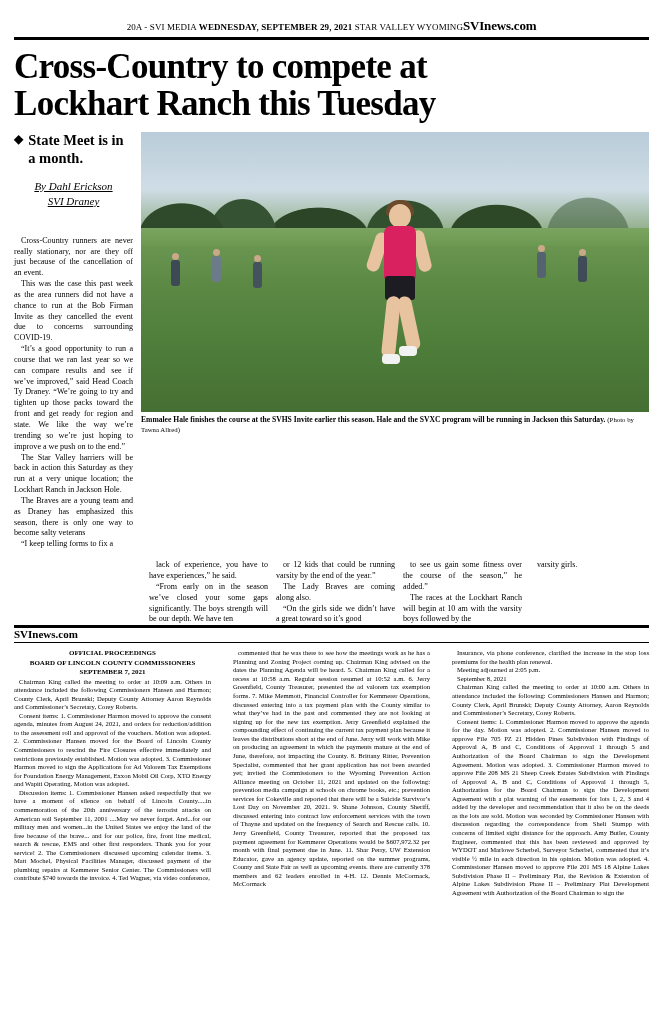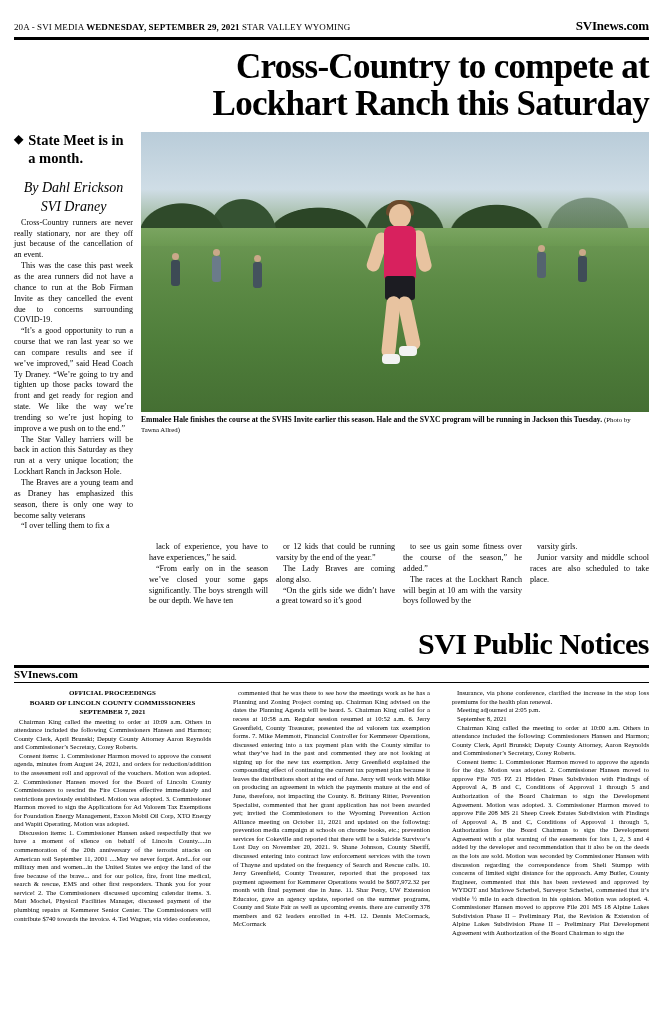--- a/index.html
+++ b/index.html
@@ -20,21 +20,21 @@
     height: 1024px;
     position: relative;
     padding: 0;
     box-sizing: border-box;
   }
 
   
   .masthead {
     display: flex;
     align-items: baseline;
-    justify-content: space-between;
+    justify-content: center;
     padding: 18px 14px 3px 14px;
   }
   .masthead-left {
     font-family: "Liberation Serif", serif;
     font-size: 9px;
     letter-spacing: 0.1px;
   }
   .masthead-left .folio { font-weight: normal; }
   .masthead-left .date { font-weight: bold; }
   .masthead-right {
@@ -50,21 +50,20 @@
   }
 
   
   .headline {
     margin: 8px 14px 0 14px;
     font-family: "Liberation Serif", serif;
     font-weight: bold;
     font-size: 35px;
     line-height: 1.06;
     letter-spacing: -0.7px;
-    text-align: right;
   }
   .headline .l2 { display: block; }
 
   
   .upper {
     display: flex;
     margin: 10px 14px 0 14px;
   }
   .col-left {
     width: 127px;
@@ -80,37 +79,38 @@
     display: flex;
     gap: 5px;
     align-items: flex-start;
   }
   .diamond {
     font-size: 12px;
     line-height: 1.3;
   }
   .byline {
     text-align: center;
-    font-size: 14px;
+    font-size: 11px;
     font-style: italic;
     margin-top: 12px;
     line-height: 1.35;
+    text-decoration: underline;
   }
   .body-text {
     font-size: 8.1px;
     line-height: 1.34;
     text-align: justify;
     text-justify: inter-word;
     hyphens: auto;
   }
   .body-text p {
     margin: 0;
     text-indent: 7px;
   }
-  .col-left .body-text { margin-top: 1px; }
+  .col-left .body-text { margin-top: 27px; }
 
   
   .photo-wrap {
     flex: 1;
     position: relative;
   }
   .photo {
     width: 100%;
     height: 280px;
     position: relative;
@@ -303,41 +303,41 @@
       <span class="folio">20A - SVI MEDIA</span>
       <span class="date">WEDNESDAY, SEPTEMBER 29, 2021</span>
       <span class="folio">STAR VALLEY WYOMING</span>
     </div>
     <div class="masthead-right">SVInews.com</div>
   </div>
   <div class="rule-thick"></div>
 
   <div class="headline">
     <span class="l1">Cross-Country to compete at</span>
-    <span class="l2">Lockhart Ranch this Saturday</span>
+    <span class="l2">Lockhart Ranch this Tuesday</span>
   </div>
 
   <div class="upper">
 
     <div class="col-left">
       <div class="deck">
         <span class="diamond">◆</span>
         <span>State Meet is in a month.</span>
       </div>
       <div class="byline">
         <div>By Dahl Erickson</div>
         <div>SVI Draney</div>
       </div>
       <div class="body-text">
         <p>Cross-Country runners are never really stationary, nor are they off just because of the cancellation of an event.</p>
         <p>This was the case this past week as the area runners did not have a chance to run at the Bob Firman Invite as they cancelled the event due to concerns surrounding COVID-19.</p>
         <p>“It’s a good opportunity to run a course that we ran last year so we can compare results and see if we’ve improved,” said Head Coach Ty Draney. “We’re going to try and tighten up those packs toward the front and get ready for region and state. We like the way we’re trending so we’re just hoping to improve a we push on to the end.”</p>
         <p>The Star Valley harriers will be back in action this Saturday as they run at a very unique location; the Lockhart Ranch in Jackson Hole.</p>
         <p>The Braves are a young team and as Draney has emphasized this season, there is only one way to become salty veterans</p>
-        <p>“I over telling them to fix a</p>
+        <p>“I keep telling forms to fix a</p>
       </div>
     </div>
 
     <div class="photo-wrap">
       <div class="photo">
         <div class="treeline"></div>
         <div class="field"></div>
         <div class="bg-runner" style="left:6%; top:128px;"></div>
         <div class="bg-runner" style="left:14%; top:124px; background:#6b7b8a;"></div>
         <div class="bg-runner" style="left:22%; top:130px; background:#44525e;"></div>
@@ -350,21 +350,21 @@
           <div class="head"></div>
           <div class="torso"></div>
           <div class="shorts"></div>
           <div class="legL"></div>
           <div class="legR"></div>
           <div class="shoeL"></div>
           <div class="shoeR"></div>
         </div>
       </div>
       <div class="photo-caption">
-        <span>Emmalee Hale finishes the course at the SVHS Invite earlier this season.  Hale and the SVXC program will be running in Jackson this Tuesday.</span>
+        <span>Emmalee Hale finishes the course at the SVHS Invite earlier this season.  Hale and the SVXC program will be running in Jackson this Saturday.</span>
         <span class="credit">(Photo by Tawna Allred)</span>
       </div>
     </div>
   </div>
 
   <div class="story-lower">
     <div class="col" style="flex:0 0 127px;"></div>
     <div class="col">
       <p>lack of experience, you have to have experiences,” he said.</p>
       <p>“From early on in the season we’ve closed your some gaps significantly. The boys strength will be our depth. We have ten</p>
@@ -373,25 +373,23 @@
       <p>or 12 kids that could be running varsity by the end of the year.”</p>
       <p>The Lady Braves are coming along also.</p>
       <p>“On the girls side we didn’t have a great toward so it’s good</p>
     </div>
     <div class="col">
       <p>to see us gain some fitness over the course of the season,” he added.”</p>
       <p>The races at the Lockhart Ranch will begin at 10 am with the varsity boys followed by the</p>
     </div>
     <div class="col">
       <p>varsity girls.</p>
-      <p>Junior varsity and middle school races are also scheduled to take place.</p>
-    </div>
-  </div>
-
-  <div class="pn-title">SVI Public Notices</div>
+    </div>
+  </div>
+
   <div class="rule-thick"></div>
   <div class="pn-folio">
     <div class="left">SVInews.com</div>
   </div>
   <div class="rule-thick" style="height:1px;"></div>
 
   <div class="notices">
     <div class="col">
       <p class="notice-head">OFFICIAL PROCEEDINGS</p>
       <p class="notice-head">BOARD OF LINCOLN COUNTY COMMISSIONERS</p>

